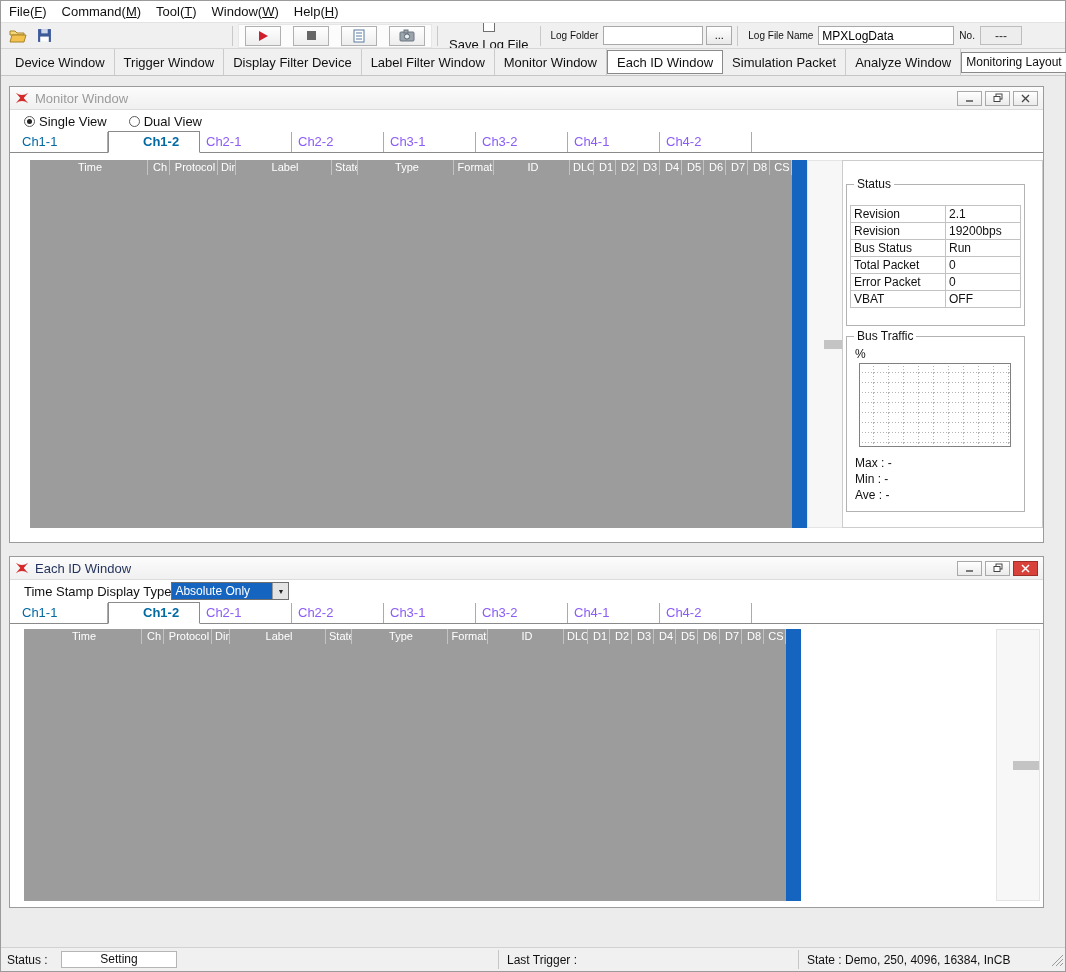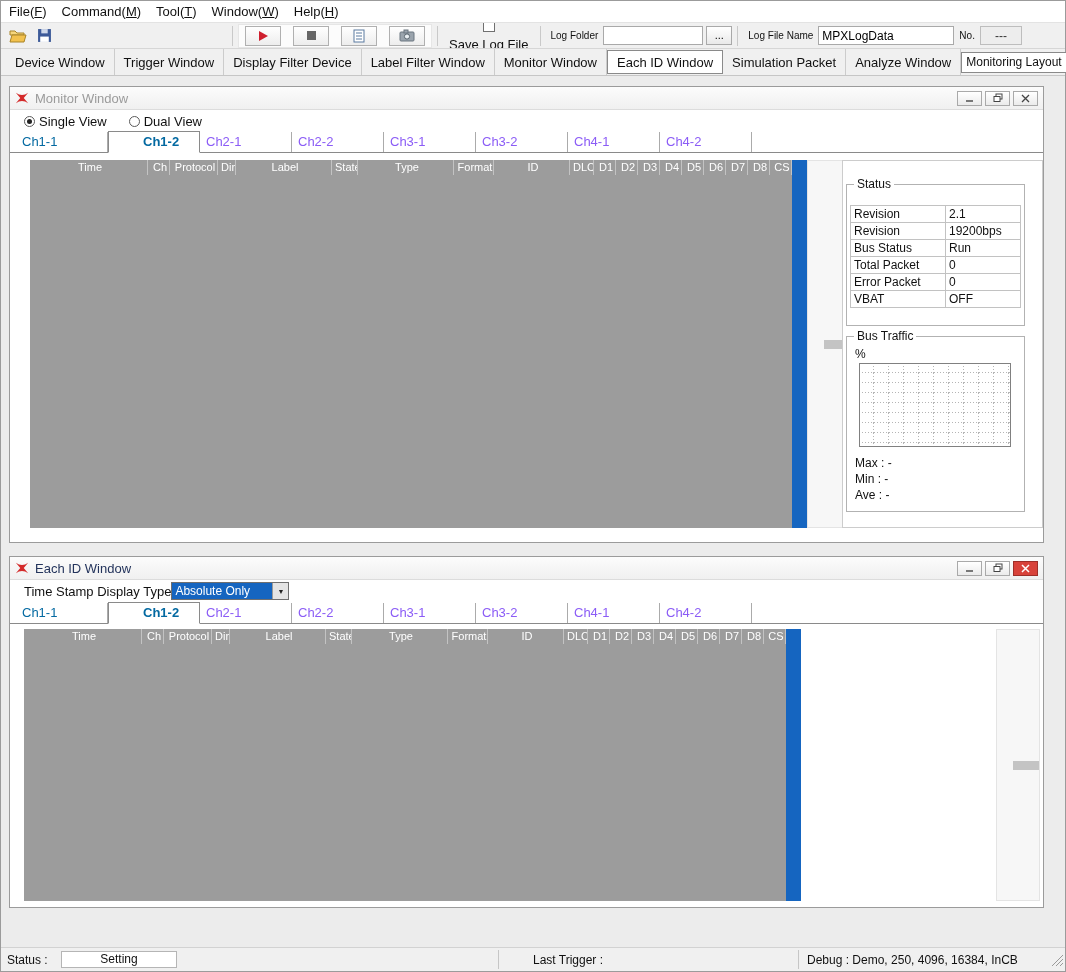--- a/index.html
+++ b/index.html
@@ -113,21 +113,21 @@
   .ts-combo .val{flex:1; background:var(--selection-blue,#1565c0); color:#fff; font-size:12px; padding-left:3px; line-height:16px; white-space:nowrap; overflow:hidden;}
   .ts-combo .btn{width:16px; background:#e4e4e4; border-left:1px solid #9a9a9a; display:flex; align-items:center; justify-content:center; font-size:7px; color:#222;}
 
   
   .statusbar{flex:0 0 24px; background:#f0f0f0; border-top:1px solid #d2d2d2; position:relative; font-size:12px;}
   .sb-label{position:absolute; left:6px; top:5px;}
   .sb-setting{position:absolute; left:60px; top:3px; width:116px; height:17px; background:#fff; border:1px solid #b5b5b5; text-align:center; line-height:15px;}
   .sb-sep{position:absolute; top:2px; bottom:2px; width:1px; background:#c6c6c6;}
   .sb-sep.s1{left:497px;}
   .sb-sep.s2{left:797px;}
-  .sb-lt{position:absolute; left:506px; top:5px;margin-left:26px;}
+  .sb-lt{position:absolute; left:506px; top:5px;}
   .sb-debug{position:absolute; left:806px; top:5px; white-space:nowrap;}
   .sb-grip{position:absolute; right:1px; bottom:1px;}
 </style>
 </head>
 <body>
 
 <div class="app">
 
 
   <div class="menubar">
@@ -437,21 +437,21 @@
     </div>
 
   </div>
 
   <div class="statusbar">
     <span class="sb-label">Status :</span>
     <span class="sb-setting">Setting</span>
     <span class="sb-sep s1"></span>
     <span class="sb-lt">Last Trigger :</span>
     <span class="sb-sep s2"></span>
-    <span class="sb-debug">Debug : Demo, 250, 4096, 16384, InCB</span>
+    <span class="sb-debug">State : Demo, 250, 4096, 16384, InCB</span>
     <span class="sb-grip">
       <svg width="13" height="13" viewBox="0 0 13 13">
         <path d="M12 1 L1 12 M12 5 L5 12 M12 9 L9 12" stroke="#9a9a9a" stroke-width="1" fill="none"></path>
       </svg>
     </span>
   </div>
 
 </div>
 
 </body></html>

